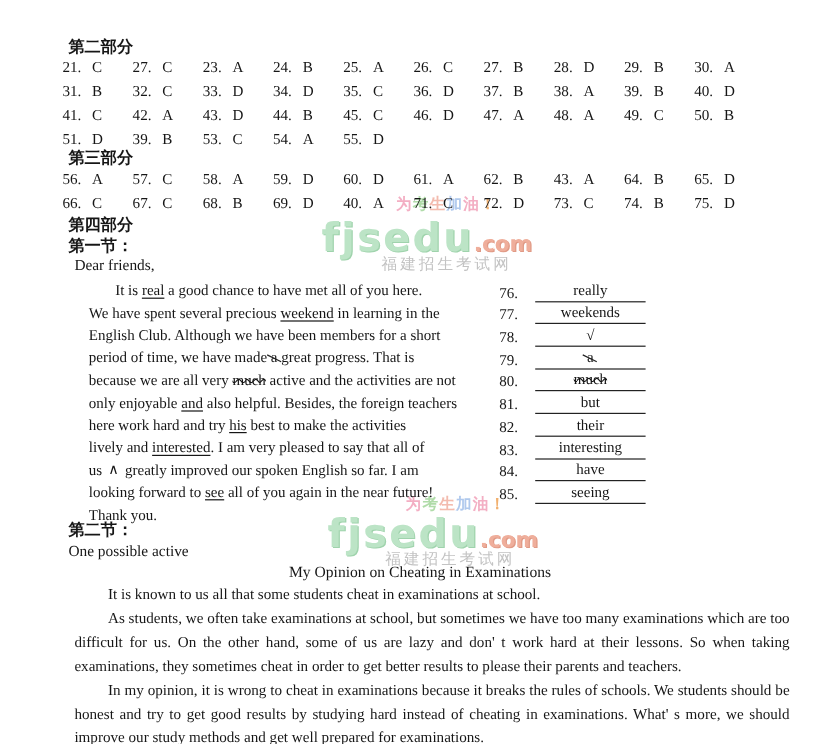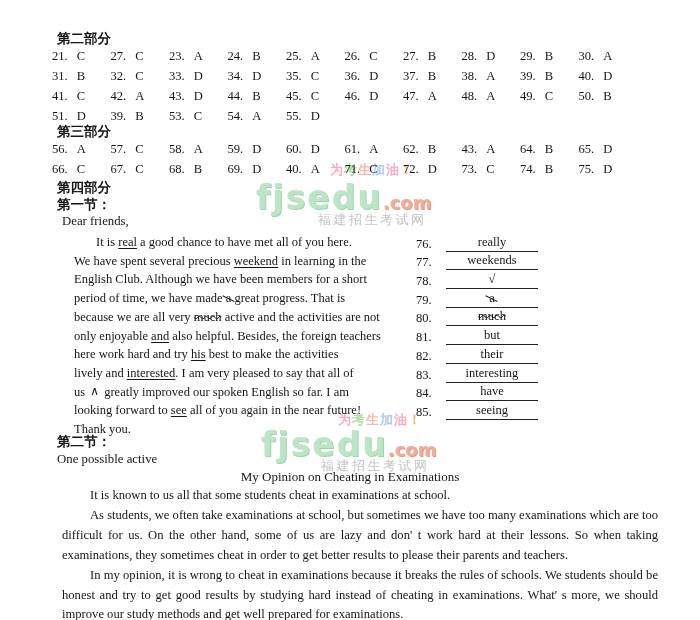--- a/index.html
+++ b/index.html
@@ -5,21 +5,21 @@
   html,body{margin:0;padding:0;}
   body{
     width:700px;height:620px;position:relative;background:#ffffff;
     font-family:"Liberation Serif", serif;color:#161616;overflow:hidden;
   }
   .page{position:absolute;inset:0;}
 
   
   .wm{position:absolute;z-index:0;pointer-events:none;}
   .wm .slogan{position:absolute;font-size:13px;font-weight:bold;letter-spacing:1px;white-space:nowrap;opacity:.9;}
-  .wm .brand-row{position:absolute;white-space:nowrap;}
+  .wm .brand-row{position:absolute;white-space:nowrap;margin-left:12px;}
   .wm .brand{
     font-family:"DejaVu Sans",sans-serif;font-weight:900;font-size:33px;letter-spacing:2px;
     color:#bce4c6;text-shadow:1px 1px 0 #9fd3ac,-1px -1px 0 #ffffff;
   }
   .wm .tld{font-family:"DejaVu Sans",sans-serif;font-weight:900;font-size:18px;color:#efae9b;text-shadow:1px 1px 0 #e09a86;}
   .wm .site{position:absolute;font-size:13px;color:#c3c3c3;letter-spacing:2.5px;white-space:nowrap;}
 
   
   .h{position:absolute;margin:0;font-size:13.5px;font-weight:bold;z-index:1;}
 

